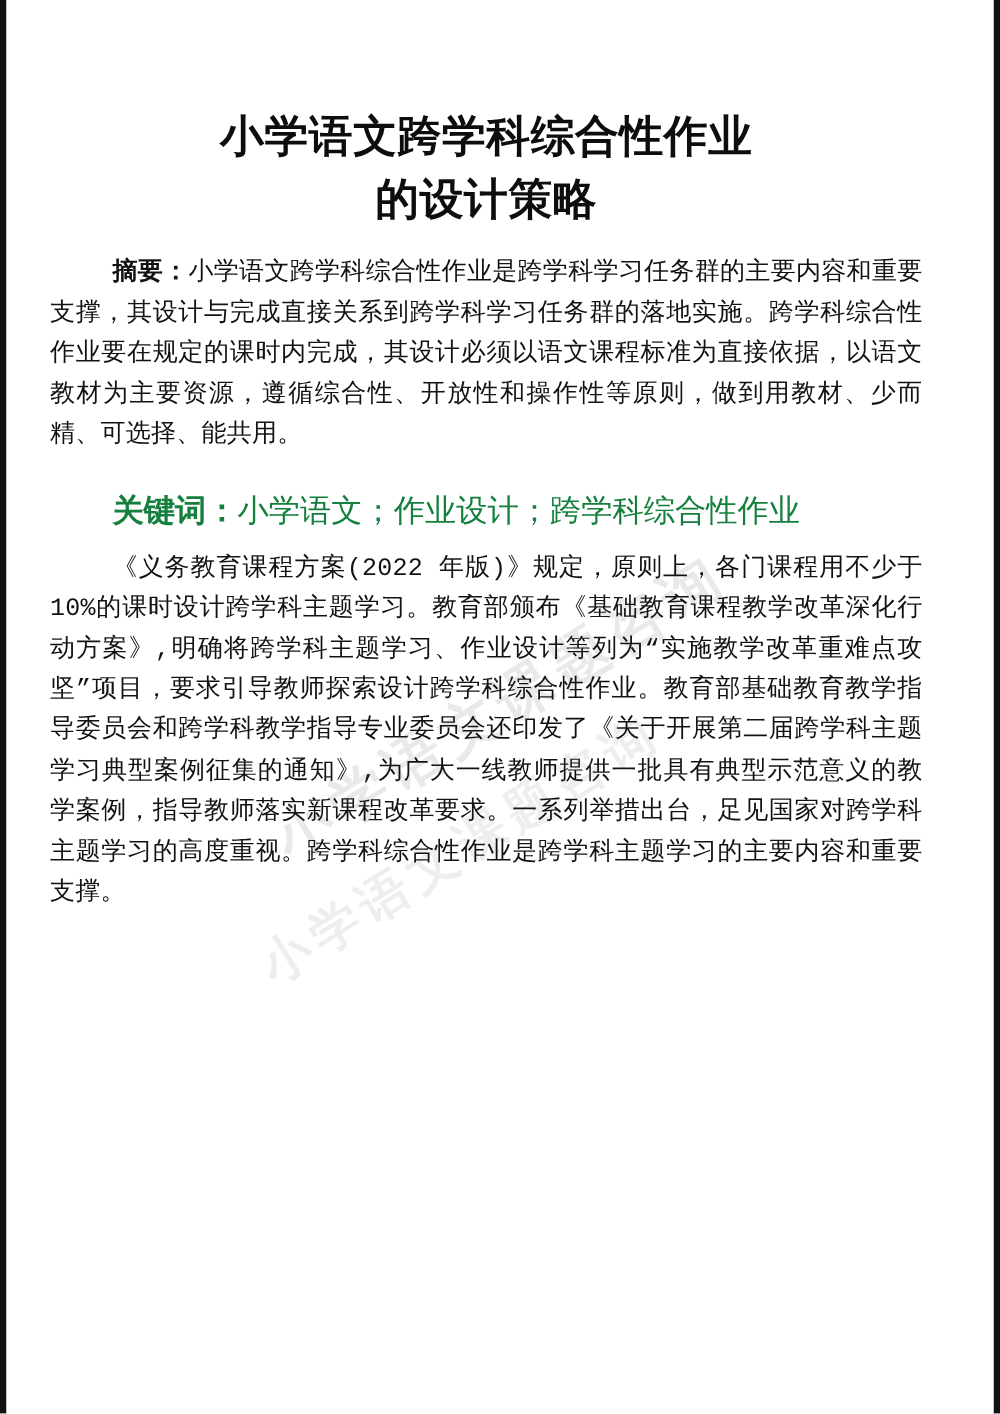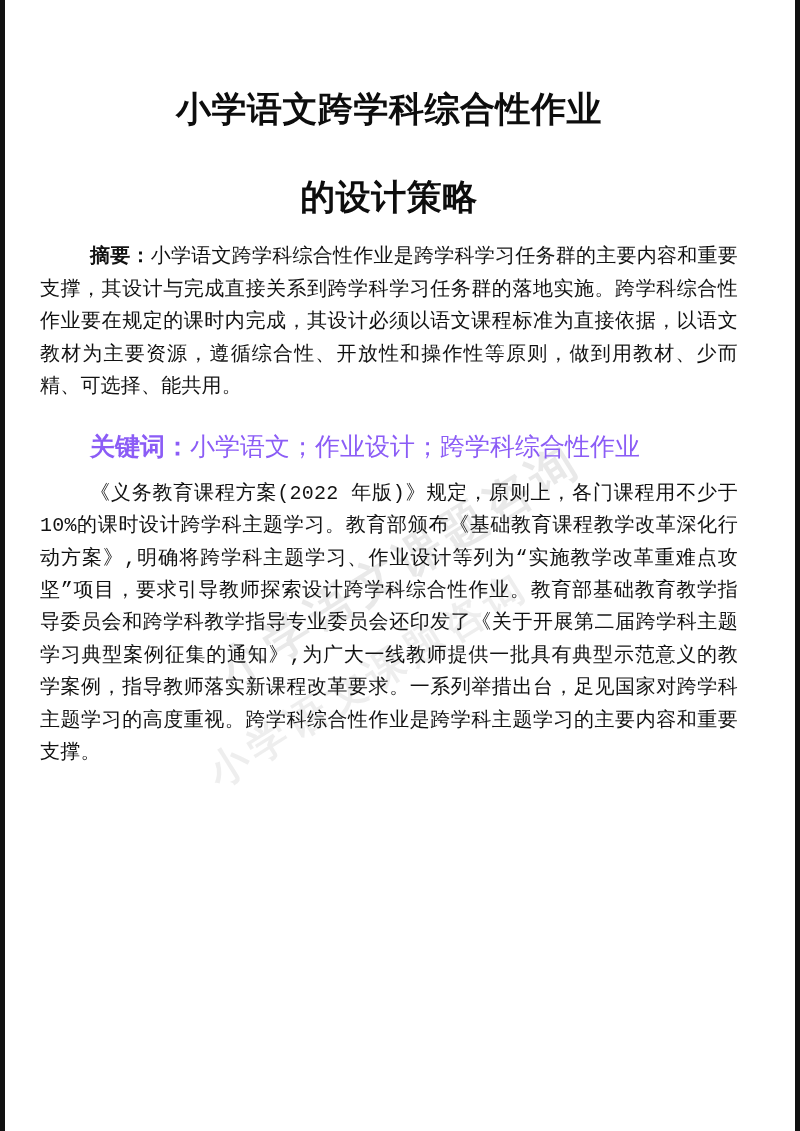--- a/index.html
+++ b/index.html
@@ -45,42 +45,41 @@
     font-size: 35px;
     font-weight: bold;
     line-height: 1.42;
     text-align: center;
     color: #0d0d0d;
     letter-spacing: 0.5px;
     margin: 0 0 10px 0;
   }
   .doc-title .line2 {
     display: block;
-    margin-top: 38px;
   }
   p.body-par {
     font-size: 20px;
     line-height: 1.62;
     color: #121212;
     margin: 16px 0 0 0;
     text-align: justify;
     text-justify: inter-ideograph;
     text-indent: 50px;
     letter-spacing: 0.2px;
   }
   p.body-par.tight {
     margin-top: 8px;
   }
   .lead {
     font-weight: bold;
   }
   .kw-line {
     font-size: 25px;
     line-height: 1.62;
-    color: #8b5cf6;
+    color: #15803d;
     margin: 26px 0 0 0;
     text-indent: 50px;
   }
   .watermark {
     position: absolute;
     left: 50%;
     top: 50%;
     transform: translate(-50%, -50%) rotate(-32deg);
     font-size: 46px;
     color: rgba(120,120,120,0.16);

